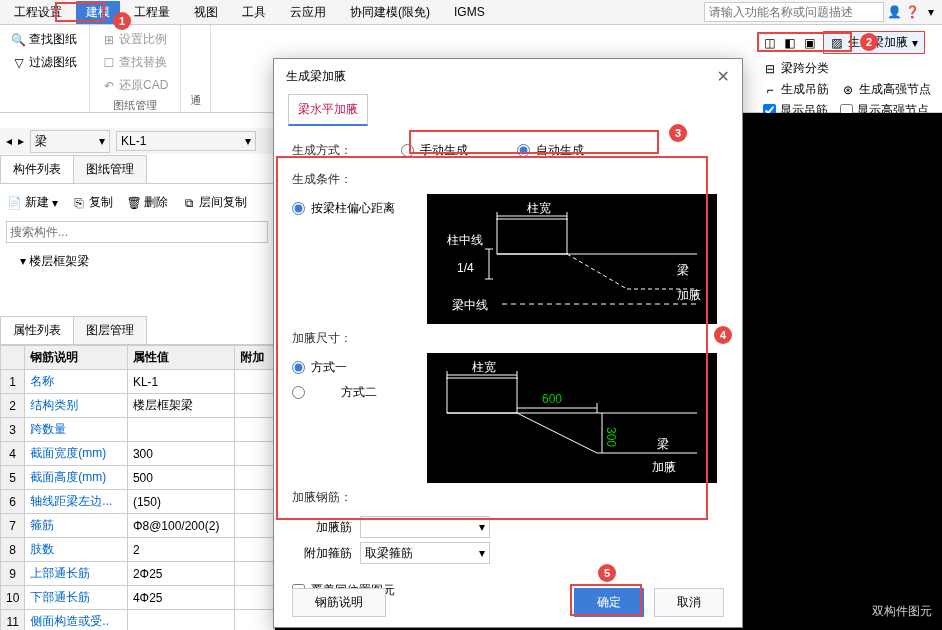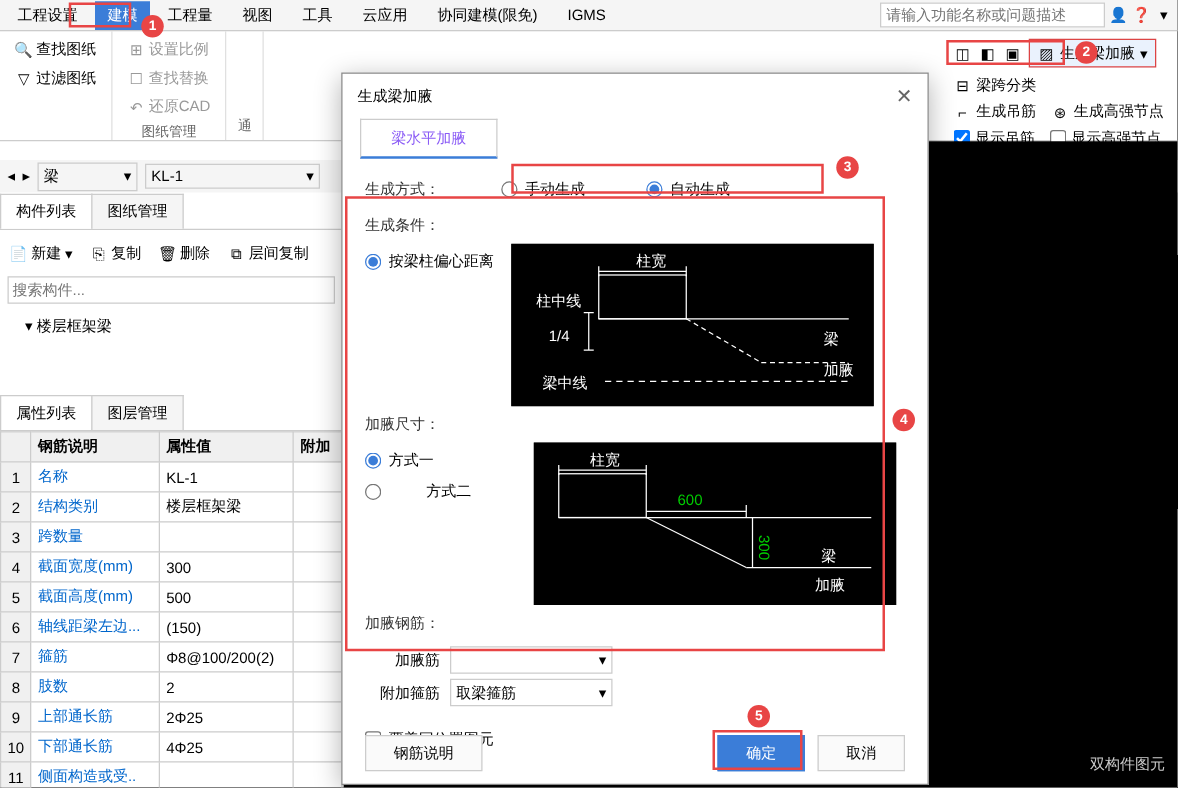--- a/index.html
+++ b/index.html
@@ -34,21 +34,21 @@
 .prop-table th,.prop-table td{border:1px solid #ccc;padding:3px 5px;text-align:left;height:22px;}
 .prop-table th{background:#f0f0f0;}
 .prop-table .row-num{background:#f0f0f0;text-align:center;width:24px;}
 .prop-table .name-cell{color:#0066cc;}
 .canvas-area{position:absolute;left:275px;top:113px;right:0;bottom:0;background:#000;}
 .canvas-bar{background:#f5f5f5;height:26px;display:flex;align-items:center;padding:0 6px;gap:6px;}
 .dialog{position:absolute;left:273px;top:58px;width:470px;height:570px;background:#fff;border:1px solid #888;box-shadow:0 4px 20px rgba(0,0,0,0.3);z-index:200;}
 .dialog-title{padding:8px 12px;display:flex;justify-content:space-between;align-items:center;font-size:13px;}
 .dialog-close{cursor:pointer;font-size:16px;color:#666;}
 .dialog-tabs{display:flex;padding:0 14px;}
-.dialog-tab{padding:6px 24px;border:1px solid #ccc;border-bottom:2px solid #3b7dd8;color:#8b5cf6;background:#fff;}
+.dialog-tab{padding:6px 9px;border:1px solid #ccc;border-bottom:2px solid #3b7dd8;color:#be185d;background:#fff;}
 .dialog-body{padding:10px 18px;position:relative;}
 .section-label{padding:6px 0;color:#333;}
 .radio-opt{display:flex;align-items:center;gap:6px;}
 .radio-opt input{accent-color:#3b7dd8;}
 .diagram{background:#000;width:290px;height:130px;margin-left:10px;}
 .steel-row{display:flex;align-items:center;gap:8px;margin:4px 0;}
 .steel-label{width:60px;text-align:right;}
 .steel-dd{width:130px;border:1px solid #ccc;padding:2px 4px;height:22px;display:flex;align-items:center;justify-content:space-between;}
 .dialog-footer{position:absolute;bottom:10px;left:0;right:0;padding:0 18px;display:flex;justify-content:space-between;align-items:center;}
 .btn{padding:5px 22px;border:1px solid #ccc;background:#fafafa;cursor:pointer;}
@@ -303,21 +303,21 @@
       <label class="radio-opt">
           <input type="radio" name="mode" checked="" style="">
           <span>自动生成</span>
         </label>
     </div>
 
     <div class="red-box" style="left:2px;top:30px;width:432px;height:364px;"></div>
     <div class="marker" style="left:440px;top:200px;">4</div>
 
     <div class="section-label">生成条件：</div>
-    <div style="display:flex;gap:4px;align-items:flex-start;">
+    <div style="display:flex;gap:22px;align-items:flex-start;">
       <label class="radio-opt" style="margin-top:6px;">
           <input type="radio" checked="" style="">
           <span>按梁柱偏心距离</span>
         </label>
       <svg class="diagram" viewBox="0 0 290 130">
         <rect width="290" height="130" fill="#000"></rect>
         <text x="100" y="18" fill="#fff" font-size="13">柱宽</text>
         <line x1="70" y1="22" x2="140" y2="22" stroke="#fff"></line>
           <line x1="70" y1="18" x2="70" y2="26" stroke="#fff"></line>
           <line x1="140" y1="18" x2="140" y2="26" stroke="#fff"></line>

